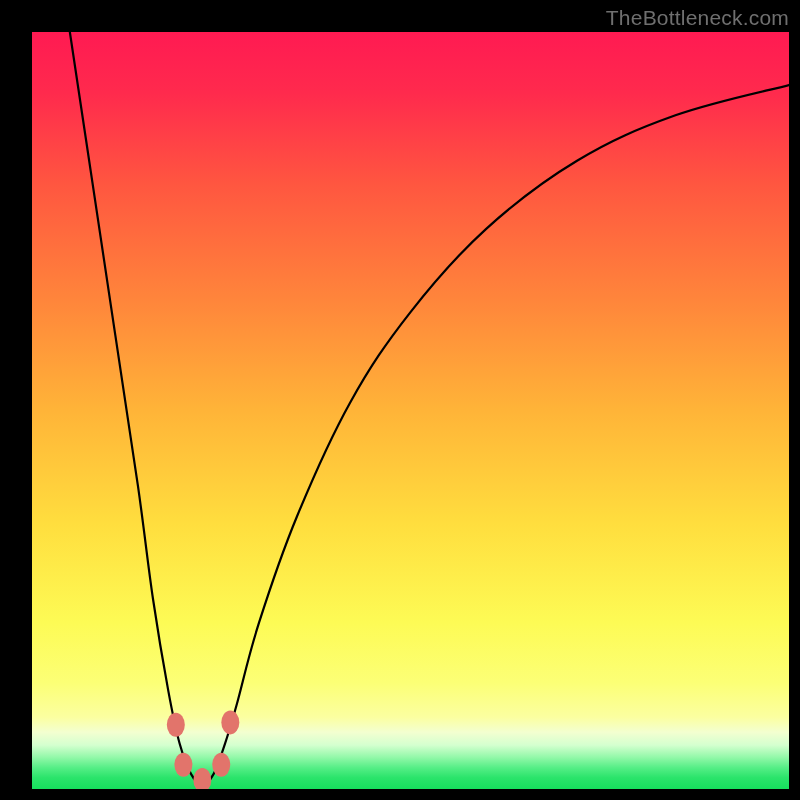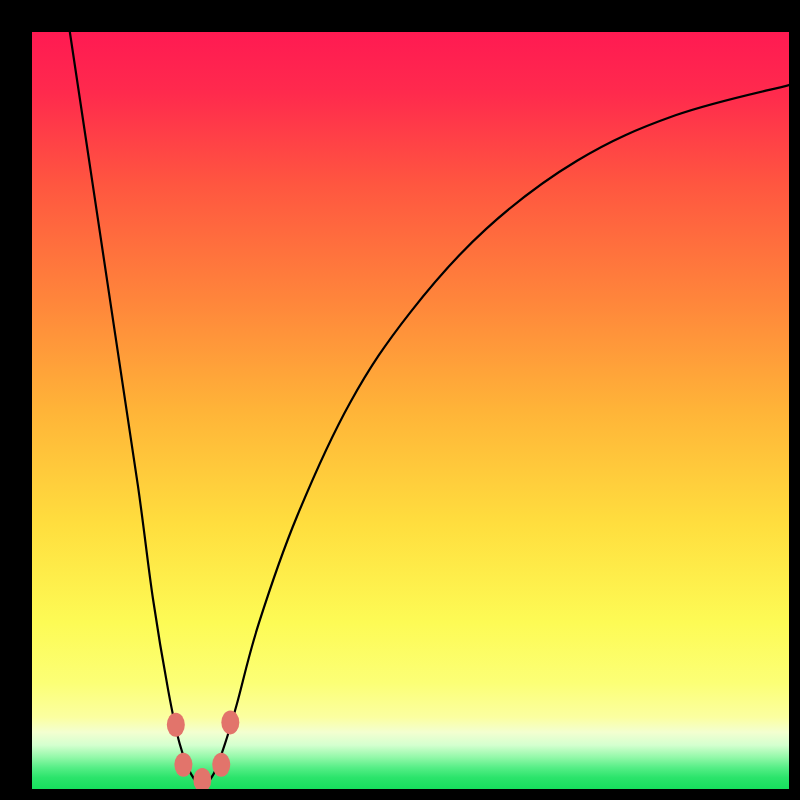--- a/index.html
+++ b/index.html
@@ -74,14 +74,15 @@
       <g id="markers-group">
           <ellipse cx="143.83" cy="692.65" rx="9" ry="12" fill="#e2746b"></ellipse>
           <ellipse cx="151.40" cy="732.78" rx="9" ry="12" fill="#e2746b"></ellipse>
           <ellipse cx="170.33" cy="747.92" rx="9" ry="12" fill="#e2746b"></ellipse>
           <ellipse cx="189.25" cy="732.78" rx="9" ry="12" fill="#e2746b"></ellipse>
           <ellipse cx="198.33" cy="690.38" rx="9" ry="12" fill="#e2746b"></ellipse>
         </g>
     </svg>
   </div>
 
+  <div class="watermark" id="watermark" style="color: rgb(111, 111, 111); right: 11px; top: 6px;">TheBottleneck.com</div>
 
 </div>
 
 </body></html>

